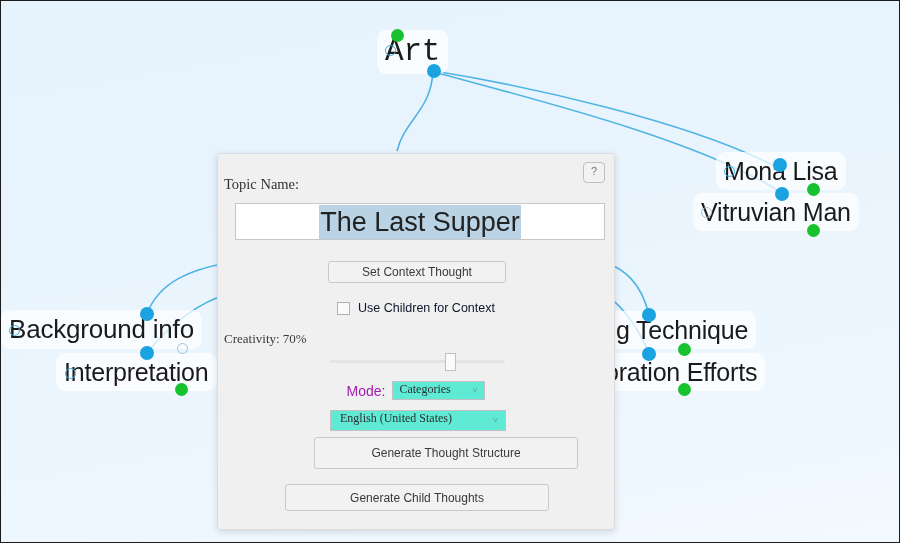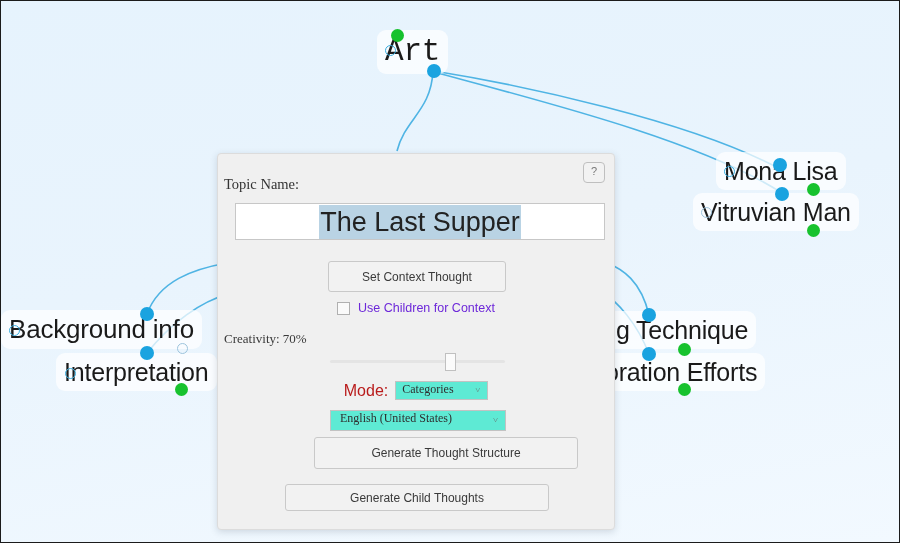--- a/index.html
+++ b/index.html
@@ -153,42 +153,42 @@
     color: #3a3a3a;
     font-size: 12px;
     font-family: "Liberation Sans", sans-serif;
     text-align: center;
     cursor: pointer;
     box-sizing: border-box;
     display: flex;
     align-items: center;
     justify-content: center;
   }
-  #set-context-btn { left: 110px; top: 107px; width: 178px; height: 31px; }
+  #set-context-btn { left: 110px; top: 107px; width: 178px; height: 22px; }
   #gen-structure-btn { left: 67px; top: 283px; width: 264px; height: 32px; margin-left: 29px; }
   #gen-children-btn  { left: 67px; top: 330px; width: 264px; height: 27px; }
 
   #use-children-row {
     position: absolute;
     left: 0; right: 0;
     top: 147px;
     display: flex;
     align-items: center;
     justify-content: center;
     gap: 8px;
     cursor: pointer;
   }
   #use-children-checkbox {
     width: 13px; height: 13px;
     border: 1px solid #b0b0b0;
     background: #fafafa;
     box-sizing: border-box;
   }
   #use-children-label {
-    color: #6d28d9;
+    color: #0f172a;
     font-size: 12.5px;
     font-family: "Liberation Sans", sans-serif;
   }
 
   #creativity-label {
     position: absolute;
     left: 0; right: 0;
     top: 177px;
     color: #3a3a3a;
     font-size: 13px;
@@ -224,22 +224,22 @@
   #mode-row {
     position: absolute;
     left: 0; right: 0;
     top: 227px;
     display: flex;
     align-items: center;
     justify-content: center;
     gap: 7px;
   }
   #mode-label {
-    color: #b91c1c;
-    font-size: 16px;
+    color: #a21caf;
+    font-size: 14px;
   }
   .select {
     background: #5eead4;
     border: 1px solid #c2c2c2;
     box-sizing: border-box;
     color: #2f2f2f;
     font-size: 12px;
     font-family: Liberation Serif, serif;
     display: flex;
     align-items: flex-start;

